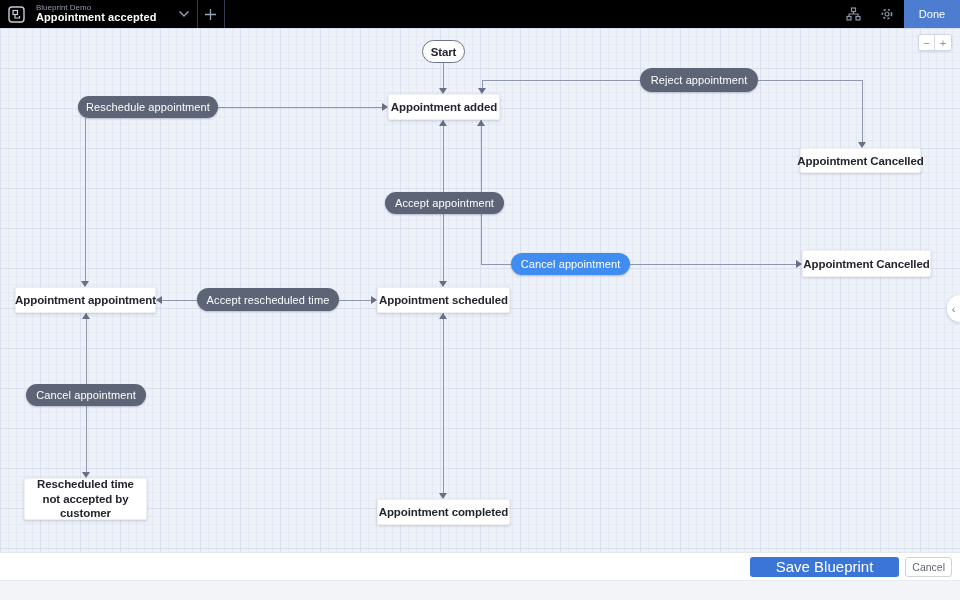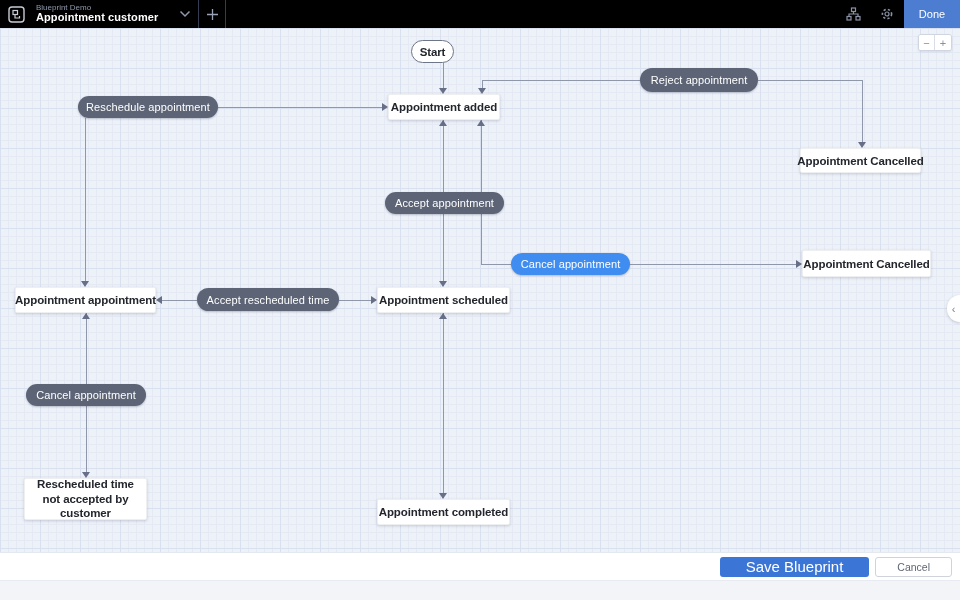--- a/index.html
+++ b/index.html
@@ -66,41 +66,41 @@
   .panel-toggle { position:absolute; top:295px; right:0; width:13px; height:27px;
     background:#fff; border-radius:13px 0 0 13px; box-shadow:0 1px 3px rgba(60,70,90,.25);
     display:flex; align-items:center; justify-content:center; font-size:11px; color:#7b828e;
     z-index:10; cursor:pointer; }
 
   
   .action-bar { position:absolute; left:0; top:552px; width:960px; height:28px; background:#ffffff;
     border-top:1px solid #e4e8ef; display:flex; align-items:center; justify-content:flex-end; z-index:40; }
   .save-btn { height:20px; padding:0 26px; margin-right:6px; border:none; border-radius:3px;
     background:#3b76d7; color:#fff; font-size:15px; font-family:inherit; cursor:pointer; }
-  .cancel-btn { height:20px; padding:0 21px; margin-right:8px; border:1px solid #cfd4dc; border-radius:3px;
+  .cancel-btn { height:20px; padding:0 6px; margin-right:8px; border:1px solid #cfd4dc; border-radius:3px;
     background:#fff; color:#5f6673; font-size:10.5px; font-family:inherit; cursor:pointer; }
   .footer-strip { position:absolute; left:0; top:580px; width:960px; height:20px;
     background:#f2f4f8; border-top:1px solid #e7eaf0; z-index:40; }
 </style>
 </head>
 <body>
 
 <div class="screen">
 
   <div class="topbar">
     <div class="logo">
       <svg width="17" height="17" viewBox="0 0 17 17">
         <rect x="1" y="1" width="15" height="15" rx="3" fill="none" stroke="#c6cbd6" stroke-width="1.4"></rect>
         <rect x="5" y="4.5" width="4.5" height="4" fill="none" stroke="#c6cbd6" stroke-width="1.2"></rect>
         <path d="M7 8.5 v3.5 h4.5 v-2" fill="none" stroke="#c6cbd6" stroke-width="1.2"></path>
       </svg>
     </div>
     <div class="title-block">
       <div class="subtitle">Blueprint Demo</div>
-      <div class="title">Appointment customer</div>
+      <div class="title">Appointment accepted</div>
     </div>
     <div class="tb-icon chev">
       <svg width="12" height="8" viewBox="0 0 12 8">
           <path d="M1.5 1.5 L6 6 L10.5 1.5" fill="none" stroke="#8f98ac" stroke-width="1.5"></path>
         </svg>
     </div>
     <div class="tb-div"></div>
     <div class="tb-icon plus-btn">
       <svg width="13" height="13" viewBox="0 0 13 13">
           <path d="M6.5 1 V12 M1 6.5 H12" stroke="#9aa3b5" stroke-width="1.3"></path>
@@ -160,21 +160,21 @@
       <div class="arrow up" style="left: 439px; top: 120px;"></div>
       <div class="arrow down" style="left: 439px; top: 281px;"></div>
       <div class="arrow up" style="left: 477px; top: 120px;"></div>
       <div class="arrow right" style="left: 796px; top: 260px;"></div>
       <div class="arrow left" style="left: 156px; top: 296px;"></div>
       <div class="arrow right" style="left: 371px; top: 296px;"></div>
       <div class="arrow up" style="left: 82px; top: 313px;"></div>
       <div class="arrow down" style="left: 82px; top: 472px;"></div>
       <div class="arrow up" style="left: 439px; top: 313px;"></div>
       <div class="arrow down" style="left: 439px; top: 493px;"></div>
-      <div class="state oval" style="left: 411px; top: 40px; width: 43px; height: 23px;">Start</div>
+      <div class="state oval" style="left: 422px; top: 40px; width: 43px; height: 23px;">Start</div>
       <div class="state" style="left: 388px; top: 94px; width: 112px; height: 26px;">Appointment added</div>
       <div class="state" style="left: 800px; top: 148px; width: 121px; height: 25px;">Appointment Cancelled</div>
       <div class="state" style="left: 802px; top: 250px; width: 129px; height: 27px;">Appointment Cancelled</div>
       <div class="state" style="left: 15px; top: 287px; width: 141px; height: 26px;">Appointment appointment</div>
       <div class="state" style="left: 377px; top: 287px; width: 133px; height: 26px;">Appointment scheduled</div>
       <div class="state wrap" style="left: 24px; top: 478px; width: 123px; height: 42px;">Rescheduled time not accepted by customer</div>
       <div class="state" style="left: 377px; top: 499px; width: 133px; height: 26px;">Appointment completed</div>
       <div class="pill" style="left: 78px; top: 96px; width: 140px; height: 22px;">Reschedule appointment</div>
       <div class="pill" style="left: 640px; top: 68px; width: 118px; height: 24px;">Reject appointment</div>
       <div class="pill" style="left: 385px; top: 192px; width: 119px; height: 22px;">Accept appointment</div>

